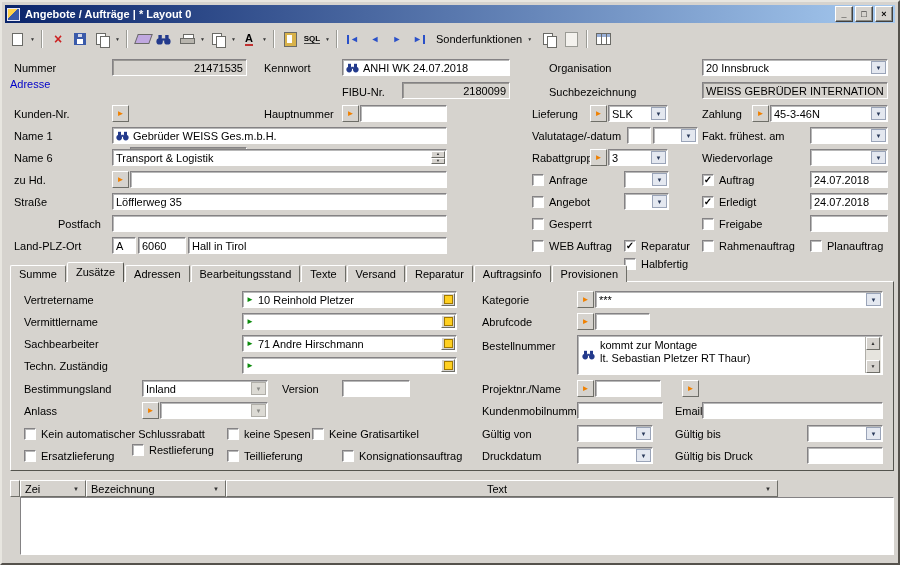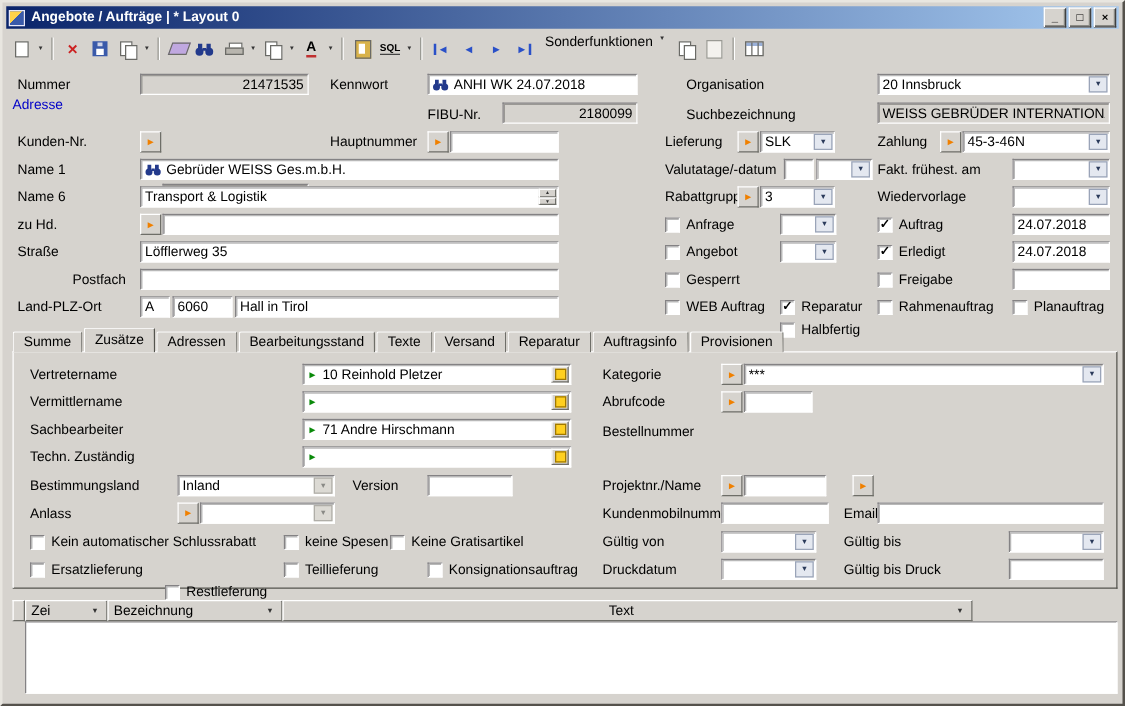--- a/index.html
+++ b/index.html
@@ -33,21 +33,21 @@
   .ic-clip{width:11px;height:13px;background:#d8b24a;border:1px solid #6a6a66;position:relative;}
   .ic-clip:after{content:"";position:absolute;left:2px;top:2px;width:5px;height:8px;background:#fff;}
   .ic-note{width:11px;height:13px;background:#f4f2ee;border:1px solid #9a9a94;}
   .ic-grid{width:15px;height:12px;border:1px solid #6a6a66;box-sizing:border-box;
        background:linear-gradient(#9ab0d8 3px,#fff 3px);position:relative;}
   .ic-grid:after{content:"";position:absolute;left:4px;top:0;bottom:0;width:1px;background:#6a6a66;box-shadow:5px 0 0 #6a6a66;}
   .fontA{font-weight:bold;font-size:11px;border-bottom:2px solid #c03030;line-height:1;}
   .sqlt{font-weight:bold;font-size:8px;letter-spacing:0;border-bottom:1px solid #444;}
   .nav{color:#2a50c8;font-size:9px;display:flex;align-items:center;gap:1px;}
   .navbar{width:2px;height:9px;background:#2a50c8;}
-  .tbtext{display:flex;gap:5px;padding:0 6px;height:22px;font-size:11px;}
+  .tbtext{display:flex;align-items:center;gap:5px;padding:0 6px;height:22px;font-size:11px;}
   .lbl{position:absolute;white-space:nowrap;font-size:11px;}
   .link{color:#0000c8;}
   .fld{position:absolute;box-sizing:border-box;height:17px;background:#fff;
        border:1px solid;border-color:#848284 #fff #fff #848284;
        box-shadow:inset 1px 1px 0 rgba(0,0,0,.28);
        display:flex;align-items:center;padding:0 3px;overflow:hidden;white-space:nowrap;font-size:11px;}
   .fld .tx{flex:1;overflow:hidden;}
   .fld.right .tx{text-align:right;}
   .fld.gray{background:#d6d3ce;}
   .ca{position:absolute;right:1px;top:1px;width:15px;height:13px;background:#e4e8f0;
@@ -468,21 +468,21 @@
   </span>
   <span class="cb" style="left:310px;top:424px;z-index:2;">
     <span class="cbx"></span>
     <span>Keine Gratisartikel</span>
   </span>
 
   <span class="cb" style="left:22px;top:446px;z-index:2;">
     <span class="cbx"></span>
     <span>Ersatzlieferung</span>
   </span>
-  <span class="cb" style="left:130px;top:464px;z-index:2;">
+  <span class="cb" style="left:130px;top:440px;z-index:2;">
     <span class="cbx"></span>
     <span>Restlieferung</span>
   </span>
   <span class="cb" style="left:225px;top:446px;z-index:2;">
     <span class="cbx"></span>
     <span>Teillieferung</span>
   </span>
   <span class="cb" style="left:310px;top:446px;z-index:2;padding-left:30px;">
     <span class="cbx"></span>
     <span>Konsignationsauftrag</span>
@@ -495,20 +495,35 @@
     <span class="ca">▼</span>
   </div>
 
   <span class="lbl" style="left:480px;top:314px;z-index:2;">Abrufcode</span>
   <span class="abtn" style="left:575px;top:311px;z-index:2;">►</span>
   <div class="fld" style="left:593px;top:311px;width:55px;z-index:2;">
       <span class="tx"></span>
     </div>
 
   <span class="lbl" style="left:480px;top:338px;z-index:2;">Bestellnummer</span>
+  <div class="memo" style="left:575px;top:333px;width:306px;height:40px;z-index:2;">
+    <svg style="position:absolute;left:4px;top:14px;" width="13" height="10" viewBox="0 0 13 10">
+        <circle cx="3.2" cy="6.6" r="2.8" fill="#233a8c"></circle>
+        <circle cx="9.8" cy="6.6" r="2.8" fill="#233a8c"></circle>
+        <rect x="2" y="0.8" width="3" height="3.6" fill="#233a8c"></rect>
+        <rect x="8" y="0.8" width="3" height="3.6" fill="#233a8c"></rect>
+        <rect x="5.2" y="3.8" width="2.6" height="2" fill="#233a8c"></rect>
+      </svg>
+    <span class="memoline" style="top:3px;">kommt zur Montage</span>
+    <span class="memoline" style="top:16px;">lt. Sebastian Pletzer RT Thaur)</span>
+    <span class="sb">
+      <span class="sbtn" style="top:0;">▲</span>
+      <span class="sbtn" style="bottom:0;">▼</span>
+    </span>
+  </div>
 
   <span class="lbl" style="left:480px;top:381px;z-index:2;">Projektnr./Name</span>
   <span class="abtn" style="left:575px;top:378px;z-index:2;">►</span>
   <div class="fld" style="left:593px;top:378px;width:66px;z-index:2;">
       <span class="tx"></span>
     </div>
   <span class="abtn" style="left:680px;top:378px;z-index:2;">►</span>
 
   <span class="lbl" style="left:480px;top:403px;z-index:2;">Kundenmobilnummer</span>
   <div class="fld" style="left:575px;top:400px;width:86px;z-index:2;">

